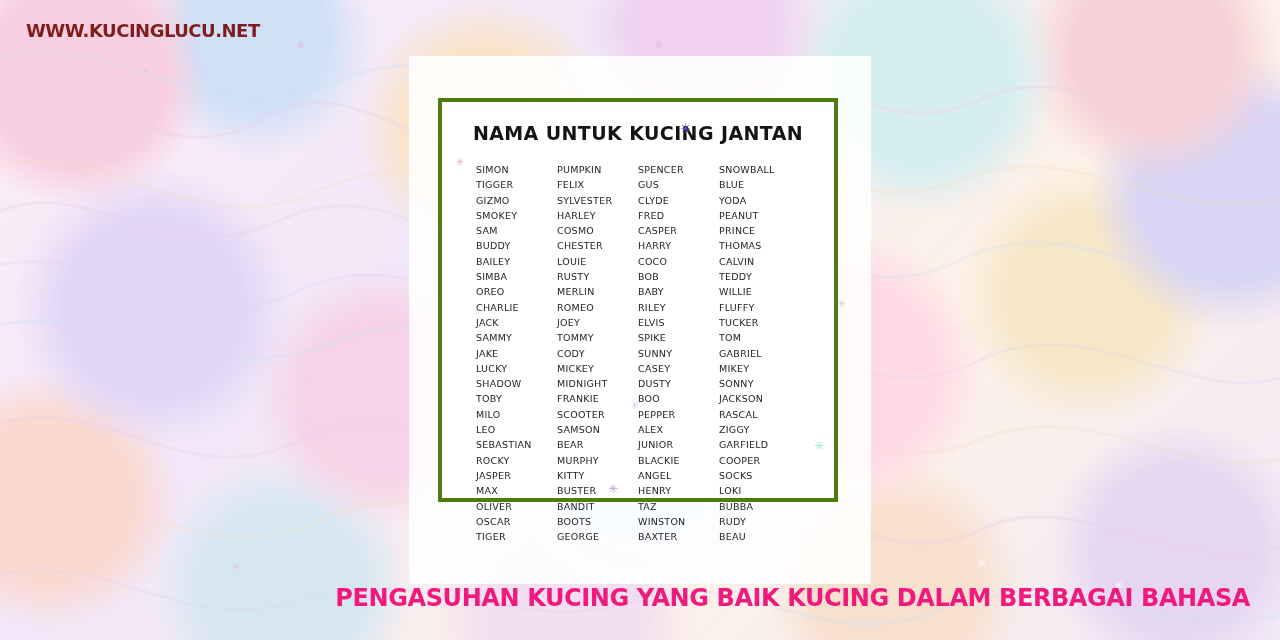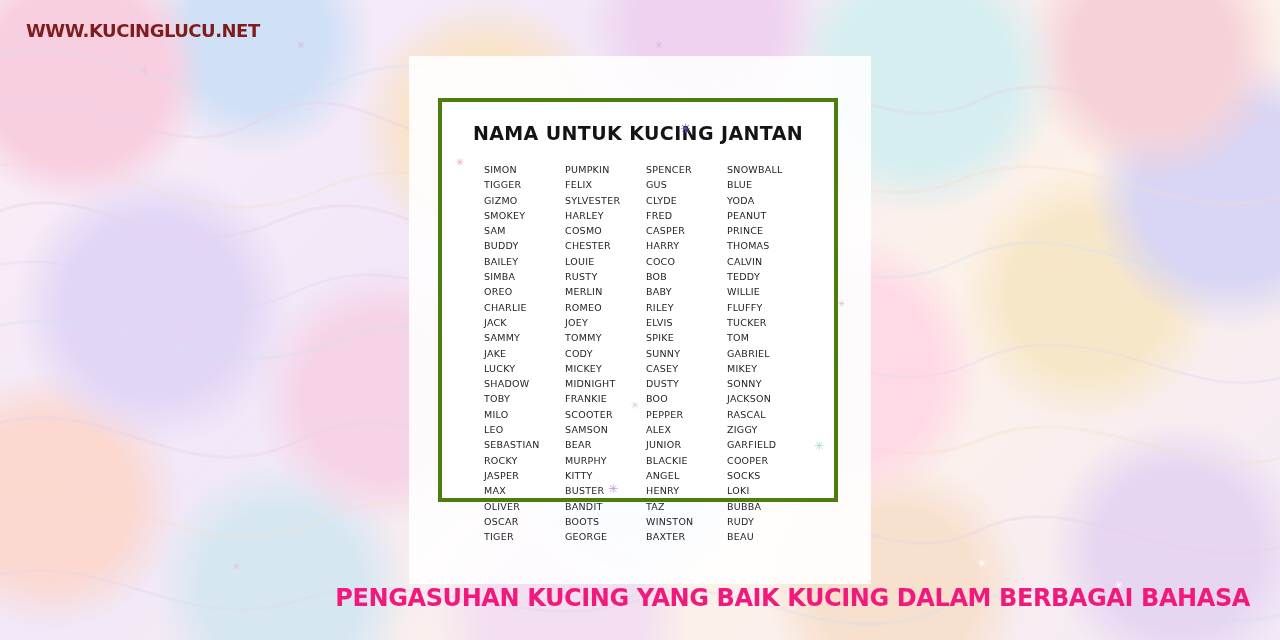--- a/index.html
+++ b/index.html
@@ -104,21 +104,20 @@
     text-transform: uppercase;
   }
   .columns {
     display: flex;
     margin-top: 18px;
     padding: 0 34px 0 34px;
     box-sizing: border-box;
   }
   .col {
     width: 25%;
-    margin-left: 8px;
   }
   .name {
     font-family: "DejaVu Sans", sans-serif;
     font-size: 9.5px;
     letter-spacing: 0.25px;
     line-height: 15.3px;
     color: #23232b;
     text-transform: uppercase;
     white-space: nowrap;
   }

